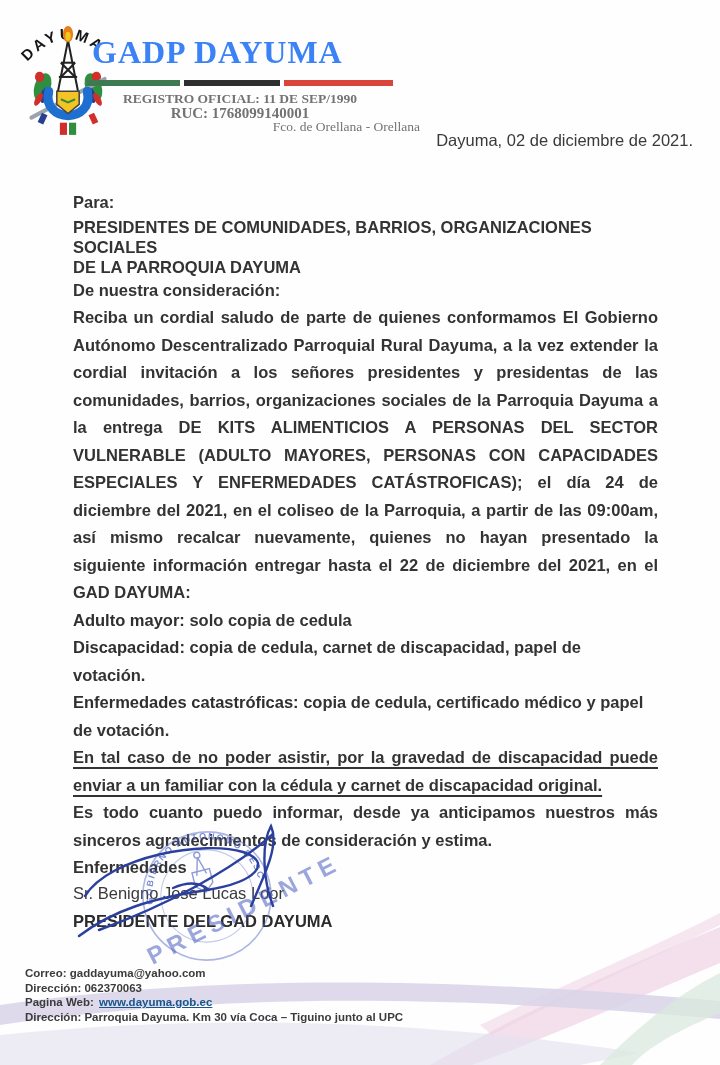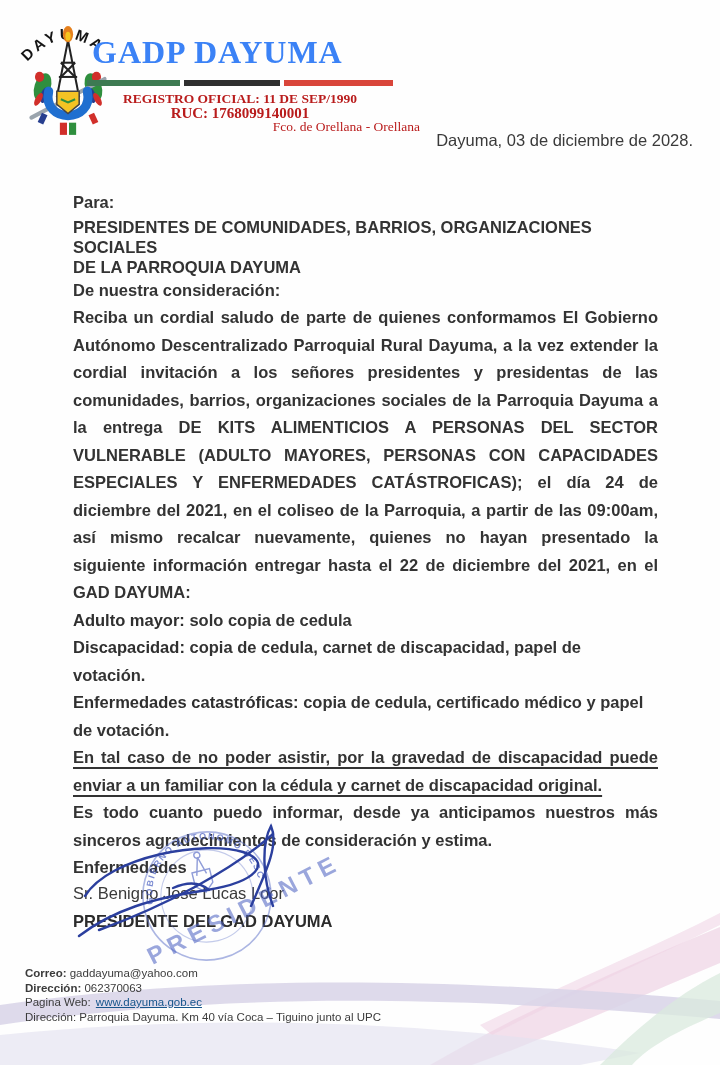--- a/index.html
+++ b/index.html
@@ -21,21 +21,21 @@
     color:#3b82f6;
     font-family:Liberation Serif, serif;
   }
   .flag-bar { position:absolute; left:87px; top:80px; width:306px; height:6px; display:flex; }
   .flag-bar .seg { height:100%; }
   .flag-bar .g { width:93px; }
   .flag-bar .k { width:96px; margin-left:4px; }
   .flag-bar .r { width:109px; margin-left:4px; }
   .hdr-serif {
     position:absolute; left:60px; width:360px; text-align:center;
-    font-family:"Liberation Serif", serif; color:#b91c1c;
+    font-family:"Liberation Serif", serif; color:#737373;
   }
   .registro { top:91px;  font-size:13.5px; font-weight:bold; }
   .ruc      { top:105px; font-size:15px; font-weight:bold; }
   .loc      { top:119px; font-size:13.5px;text-align:right; }
   .date-line {
     position:absolute; right:27px; top:131px;
     font-size:16.5px; color:#3a3a3a;
   }
   
   .body-block {
@@ -57,21 +57,21 @@
   }
   .closing { margin-top:9px; }
   .farewell { margin-top:5px; }
   
   .sig-svg { position:absolute; left:55px; top:808px; width:390px; height:175px; z-index:3; pointer-events:none; }
   .signer-name  { position:absolute; left:73px; top:884px; font-size:16.5px; color:#3a3a3a; z-index:2; }
   .signer-title { position:absolute; left:73px; top:912px; font-size:16.5px; font-weight:bold; color:#2b2b2b; z-index:2; }
   
   .footer {
     position:absolute; left:25px; top:966px;
-    font-size:11.5px; line-height:14.6px; font-weight:400; color:#3b3b3b;
+    font-size:11.5px; line-height:14.6px; font-weight:700; color:#3b3b3b;
     z-index:4;
   }
   .footer .web-link { text-decoration:underline; color:#17568c; margin-left:2px; }
   
   .swoosh { position:absolute; left:0; top:855px; width:720px; height:210px; z-index:1; pointer-events:none; }
 </style>
 </head>
 <body>
 
 <div class="page">
@@ -133,21 +133,21 @@
   <div class="flag-bar">
     <div class="seg g" style="background:#3d7a52"></div>
     <div class="seg k" style="background:#2f2f2f"></div>
     <div class="seg r" style="background:#d9453a"></div>
   </div>
 
   <div class="hdr-serif registro">REGISTRO OFICIAL: 11 DE SEP/1990</div>
   <div class="hdr-serif ruc">RUC: 1768099140001</div>
   <div class="hdr-serif loc">Fco. de Orellana - Orellana</div>
 
-  <div class="date-line">Dayuma, 03 de diciembre de 2028.</div>
+  <div class="date-line">Dayuma, 02 de diciembre de 2021.</div>
 
   <div class="body-block">
 
     <p class="recipient-label">Para:</p>
     <p class="recipient-heading">
       <span>PRESIDENTES DE COMUNIDADES, BARRIOS, ORGANIZACIONES SOCIALES</span><br>
       <span>DE LA PARROQUIA DAYUMA</span>
     </p>
 
     <p class="salutation">De nuestra consideración:</p>
@@ -193,21 +193,21 @@
     </g>
   </svg>
 
   <div class="signer-name">Sr. Benigno José Lucas Loor</div>
   <div class="signer-title">PRESIDENTE DEL GAD DAYUMA</div>
 
   <div class="footer">
     <div><b>Correo:</b><span> gaddayuma@yahoo.com</span></div>
     <div><b>Dirección:</b><span> 062370063</span></div>
     <div><span>Pagina Web: </span><span class="web-link">www.dayuma.gob.ec</span></div>
-    <div><span>Dirección:</span><span> Parroquia Dayuma. Km 40 vía Coca – Tiguino junto al UPC</span></div>
+    <div><span>Dirección:</span><span> Parroquia Dayuma. Km 30 vía Coca – Tiguino junto al UPC</span></div>
   </div>
 
   <svg class="swoosh" viewBox="0 0 720 210">
     <path d="M 430 210 C 520 158, 610 118, 720 72 L 720 108 C 625 148, 545 184, 472 210 Z" fill="#f0d8e7" opacity="0.8"></path>
     <path d="M 480 170 C 580 122, 650 94, 720 58 L 720 70 C 655 102, 585 132, 492 180 Z" fill="#eed2e3" opacity="0.55"></path>
     <path d="M 0 150 C 180 124, 400 118, 720 146 L 720 164 C 410 136, 190 142, 0 170 Z" fill="#d8d4e8" opacity="0.85"></path>
     <path d="M 0 180 C 220 158, 430 166, 640 198 L 580 210 L 0 210 Z" fill="#e4e2ef" opacity="0.65"></path>
     <path d="M 600 210 C 642 168, 680 138, 720 118 L 720 158 C 682 174, 650 190, 632 210 Z" fill="#d9e9de" opacity="0.75"></path>
   </svg>
 

